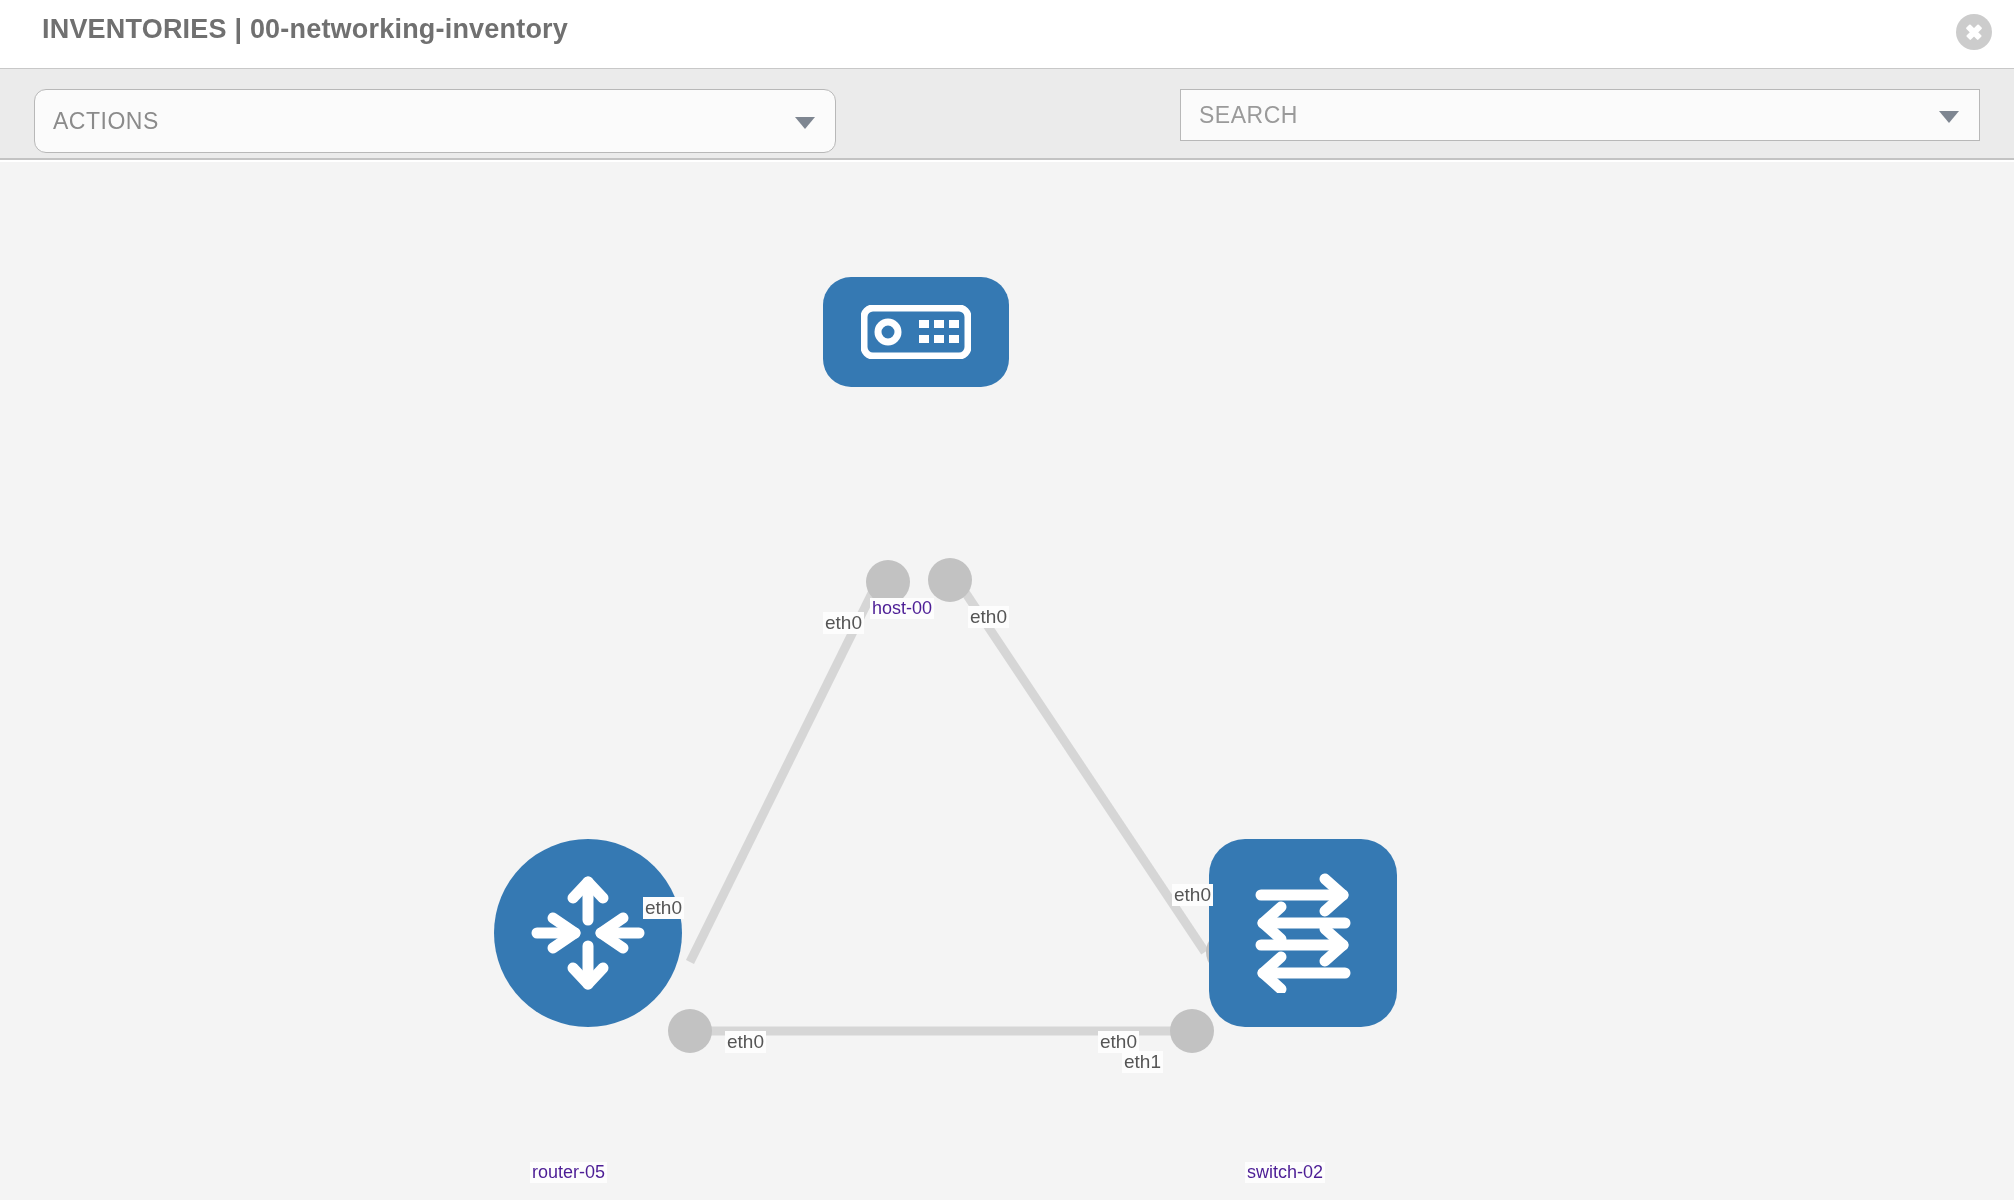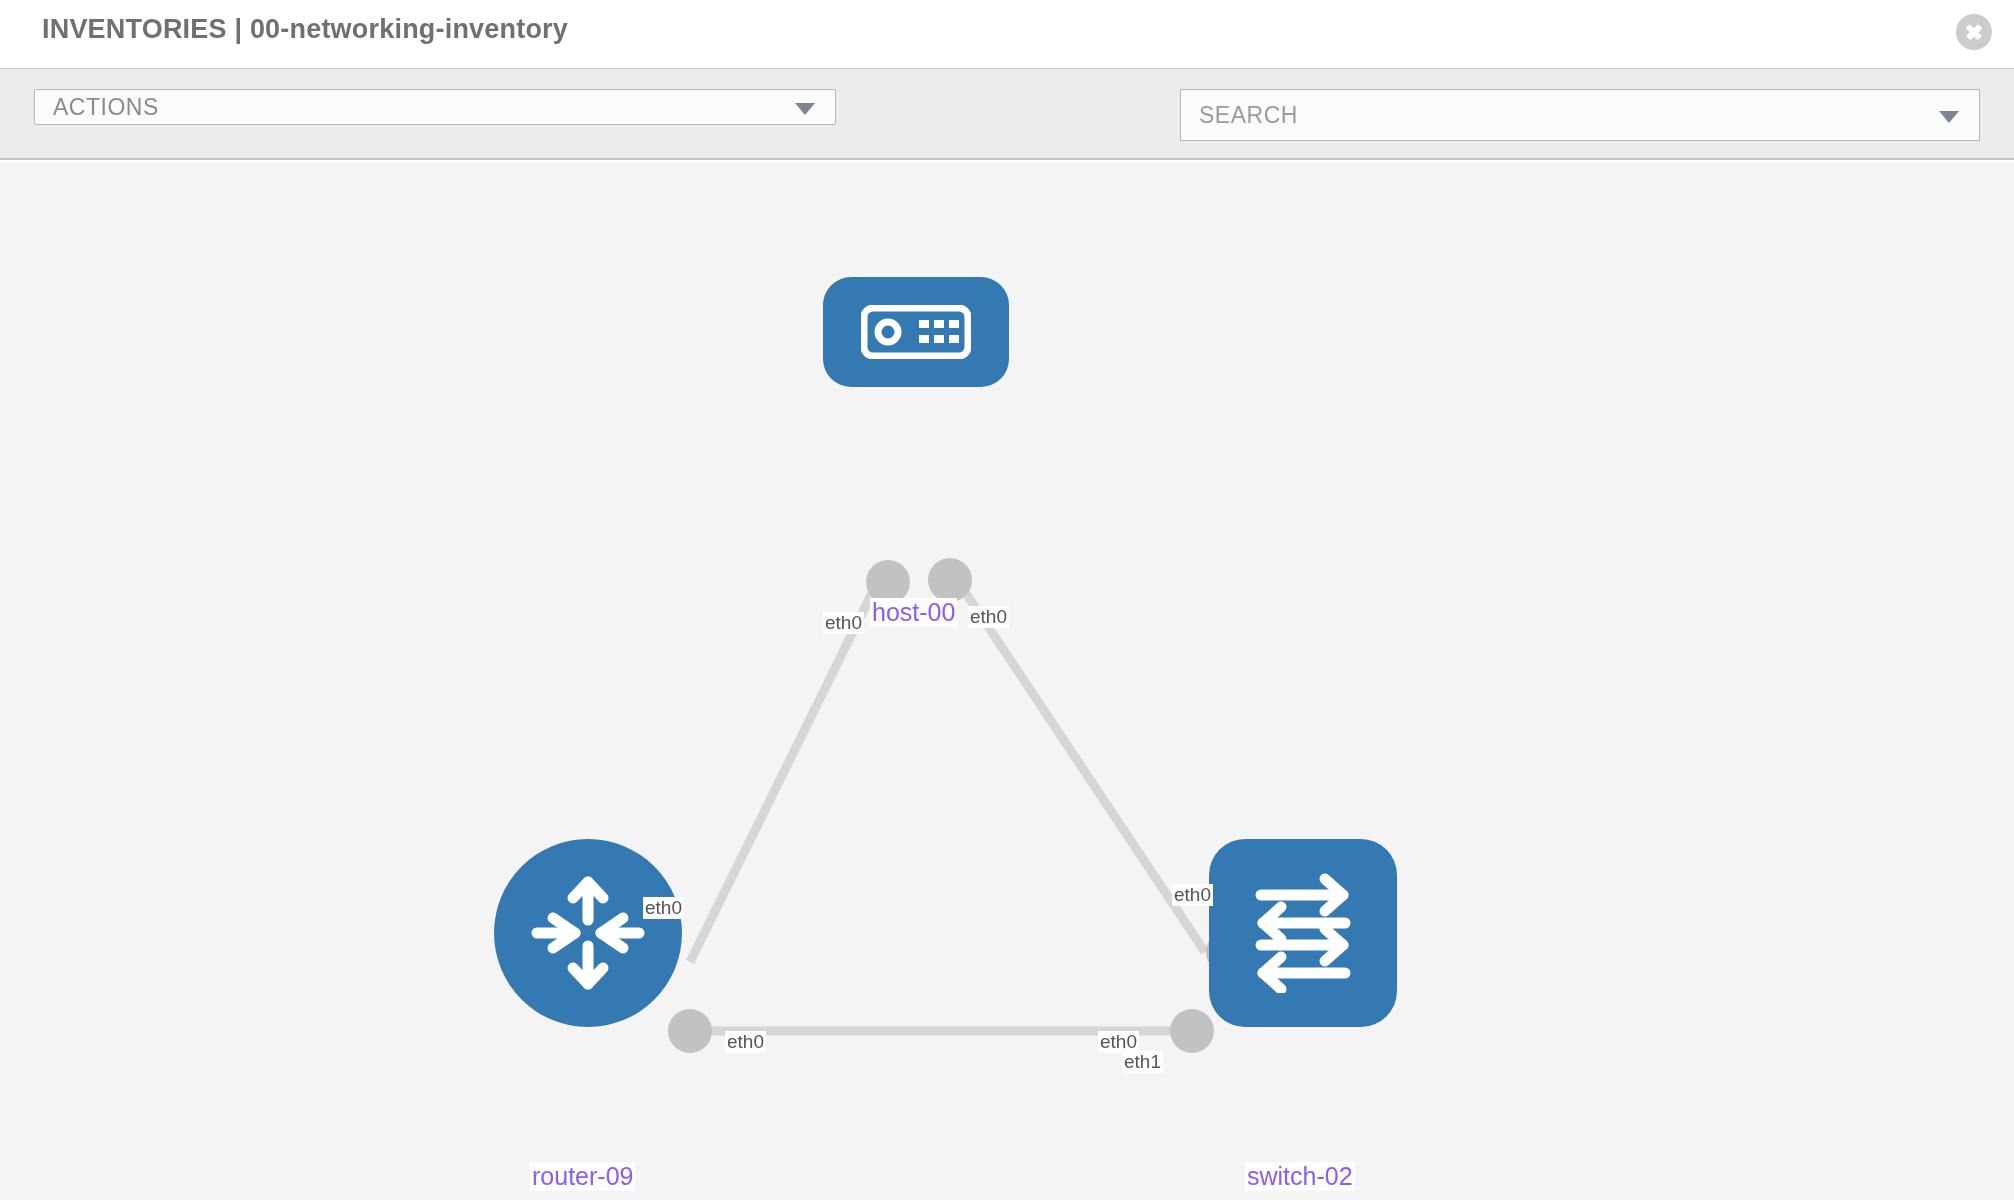--- a/index.html
+++ b/index.html
@@ -36,23 +36,23 @@
 
   
   .toolbar {
     position: absolute; left: 0; top: 68px; width: 2014px; height: 92px;
     background: #ebebeb;
     border-top: 1px solid #c8c8c8;
     border-bottom: 2px solid #c3c3c3;
   }
   .actions-select {
     position: absolute; left: 34px; top: 20px;
-    width: 802px; height: 36px;
+    width: 802px; height: 64px;
     background: #fbfbfb;
-    border: 1px solid #b8b8b8; border-radius: 2px;
+    border: 1px solid #b8b8b8; border-radius: 12px;
     cursor: pointer;
   }
   .actions-select .sel-label {
     position: absolute; left: 18px; top: 50%; transform: translateY(-50%);
     font-size: 23px; color: #8b8b8b; letter-spacing: 0.5px;
   }
   .caret {
     position: absolute; right: 20px; top: 50%;
     margin-top: -4px;
     width: 0; height: 0;
@@ -91,21 +91,21 @@
   .topology { position: absolute; left: 0; top: 0; width: 2014px; height: 1038px; }
 
   .node { position: absolute; }
   .node-shape {
     position: absolute; background: #3579b3;
     display: flex; align-items: center; justify-content: center;
     cursor: pointer;
   }
   .node-label {
     position: absolute;
-    font-size: 25px; color: #8b5cf6;
+    font-size: 18px; color: #4c1d95;
     background: #fdfdfd;
     white-space: nowrap; padding: 0 2px;
     text-align: left;
   }
   .edge-label {
     position: absolute;
     font-size: 19px; color: #555555;
     background: #fdfdfd;
     white-space: nowrap; padding: 0 2px;
   }
@@ -187,21 +187,21 @@
             <polyline points="44,24 59,8 74,24"></polyline>
             <line x1="59" y1="110" x2="59" y2="72"></line>
             <polyline points="44,94 59,110 74,94"></polyline>
             <line x1="8" y1="59" x2="46" y2="59"></line>
             <polyline points="24,44 46,59 24,74"></polyline>
             <line x1="110" y1="59" x2="72" y2="59"></line>
             <polyline points="94,44 72,59 94,74"></polyline>
           </g>
         </svg>
       </div>
-      <div class="node-label" style="left:530px; top:1000px;">router-09</div>
+      <div class="node-label" style="left:530px; top:1000px;">router-05</div>
     </div>
 
     <div class="node">
       <div class="node-shape" style="left:1209px; top:677px; width:188px; height:188px; border-radius:36px;">
         <svg width="120" height="120" viewBox="0 0 120 120" aria-hidden="true">
           <g fill="none" stroke="#fff" stroke-width="11" stroke-linecap="round" stroke-linejoin="round">
             <line x1="18" y1="22" x2="100" y2="22"></line>
             <polyline points="82,6 100,22 82,38"></polyline>
             <line x1="102" y1="50" x2="20" y2="50"></line>
             <polyline points="38,34 20,50 38,66"></polyline>

